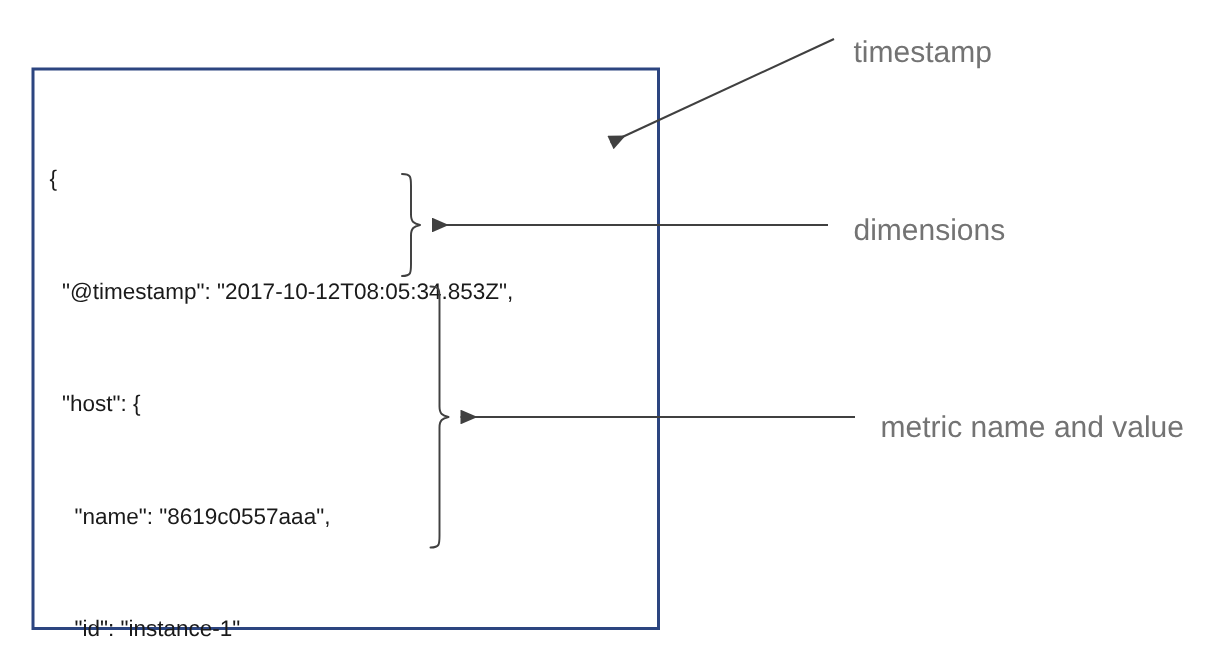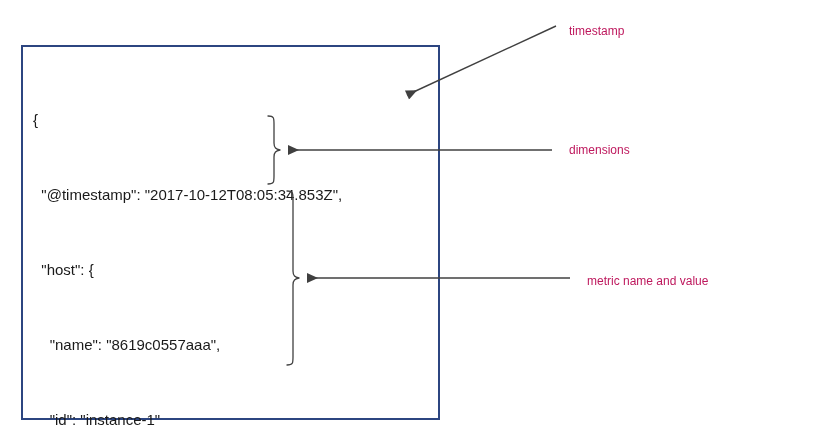--- a/index.html
+++ b/index.html
@@ -41,22 +41,22 @@
   }
   .code-line {
     height: 25px;
     white-space: pre;
   }
 
   
   .annot-label {
     position: absolute;
     font-family: "Liberation Sans", sans-serif;
-    font-size: 12px;
-    color: #be185d;
+    font-size: 20px;
+    color: #737373;
     white-space: nowrap;
   }
   #label-timestamp { left: 569px; top: 24px; }
   #label-dimensions { left: 569px; top: 143px; }
   #label-metric { left: 587px; top: 274px; }
 
   
   #overlay {
     position: absolute;
     left: 0;

